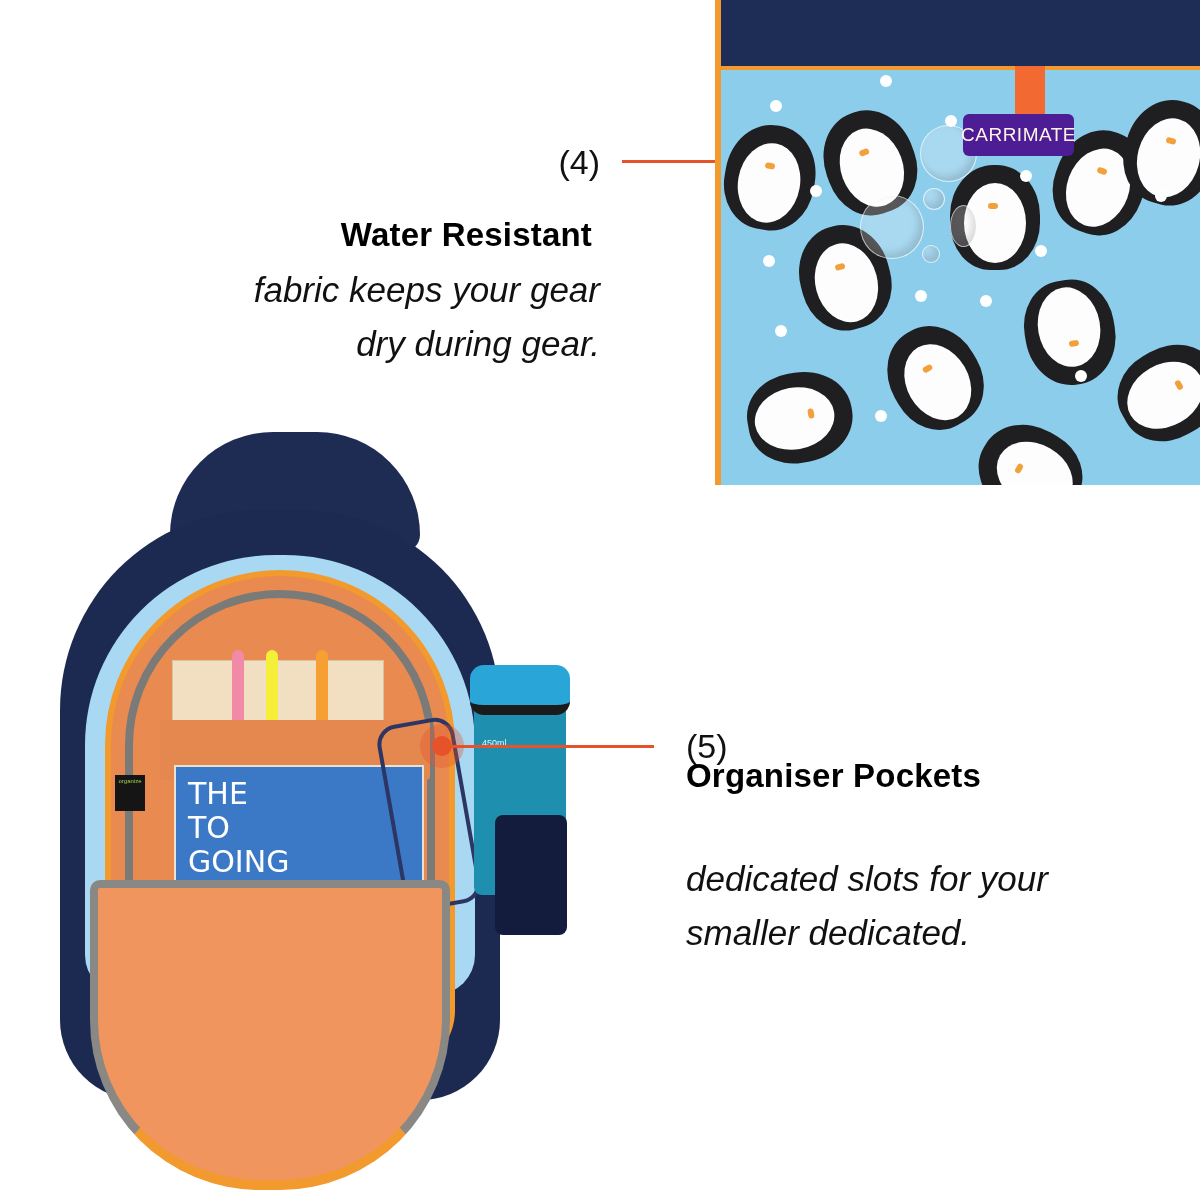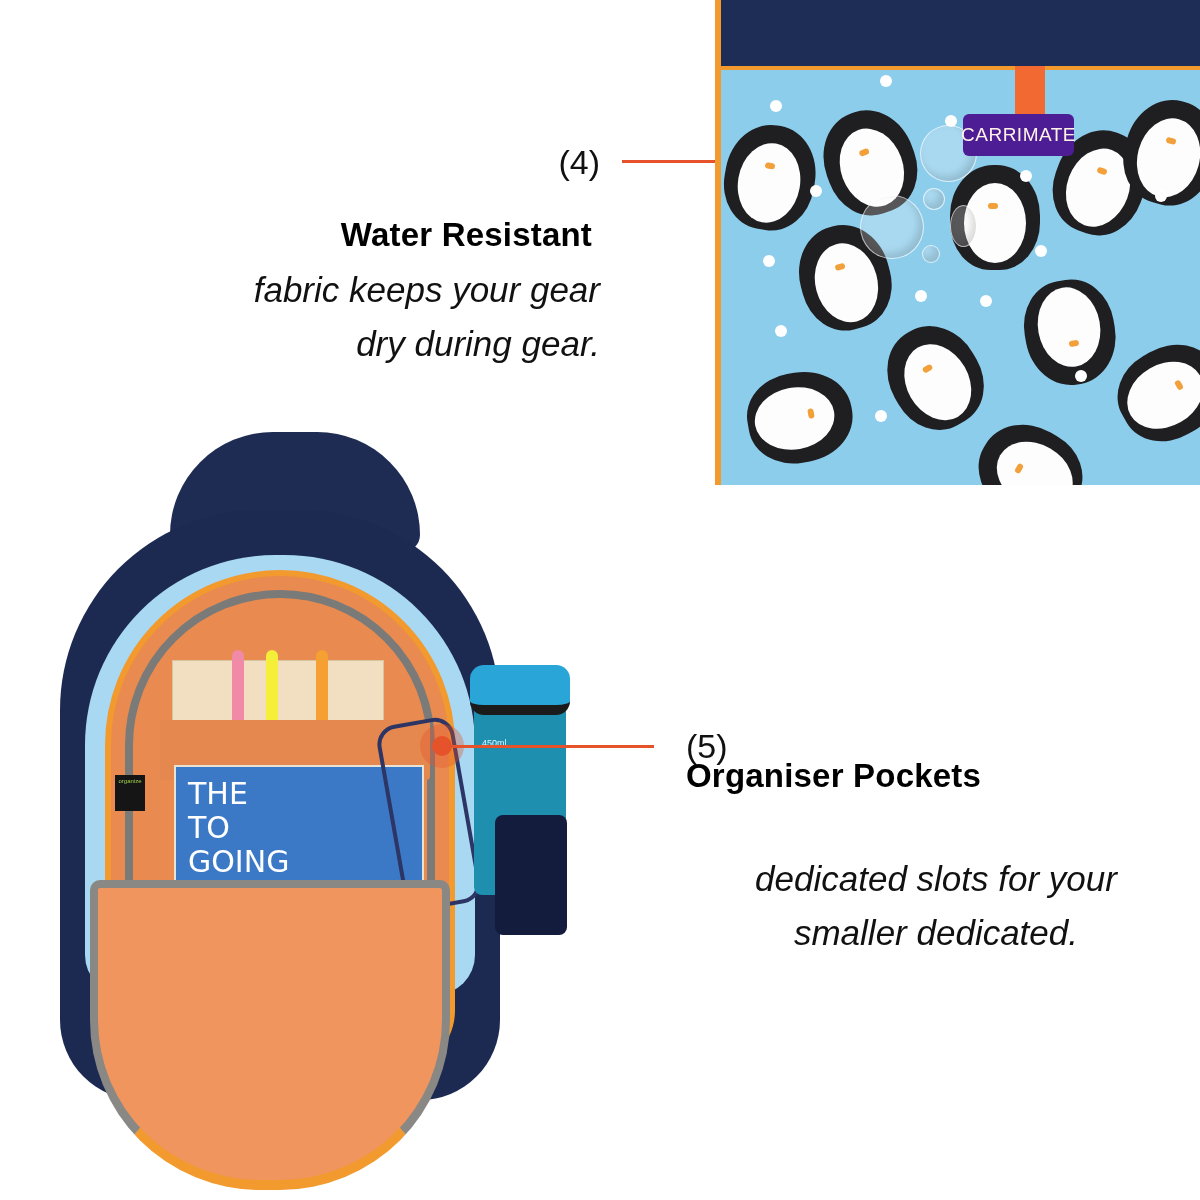--- a/index.html
+++ b/index.html
@@ -120,16 +120,16 @@
   <div class="bottle-label">450ml</div>
   <div class="mesh"></div>
   <div class="flap"></div>
 </div>
 
 <div class="dot" style="left:432px; top:736px;"></div>
 <div class="line" style="left:442px; top:745px; width:212px;"></div>
 <div class="callout-num" style="left:686px; top:727px;">(5)</div>
 
 <div class="callout-title" style="left:686px; top:757px;">Organiser Pockets</div>
-<div class="callout-body" style="left:686px; top:852px; width:500px;text-align:center;">
+<div class="callout-body" style="left:686px; top:852px; width:500px;">
   <div>dedicated slots for your</div>
   <div>smaller dedicated.</div>
 </div>
 
 </body></html>

